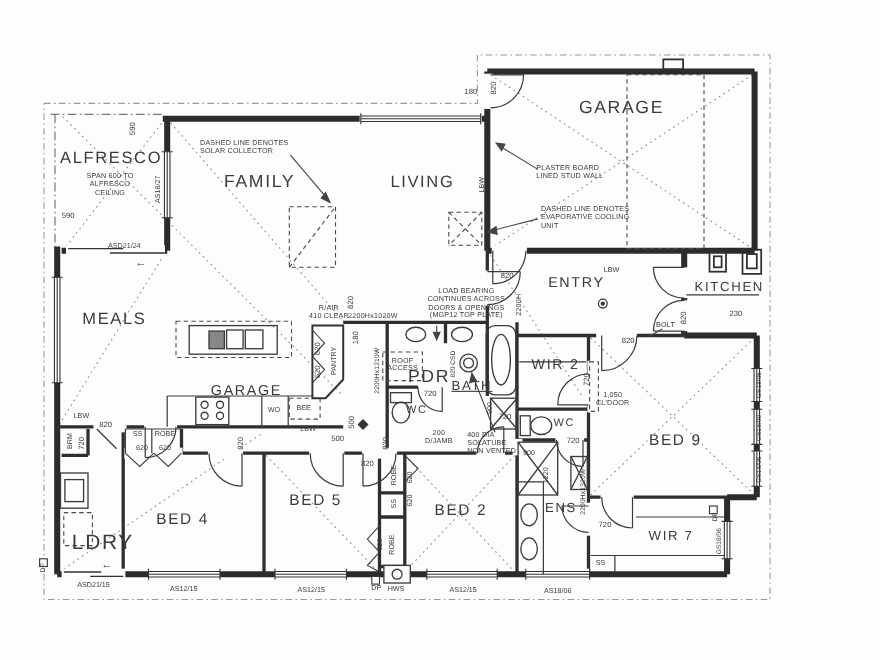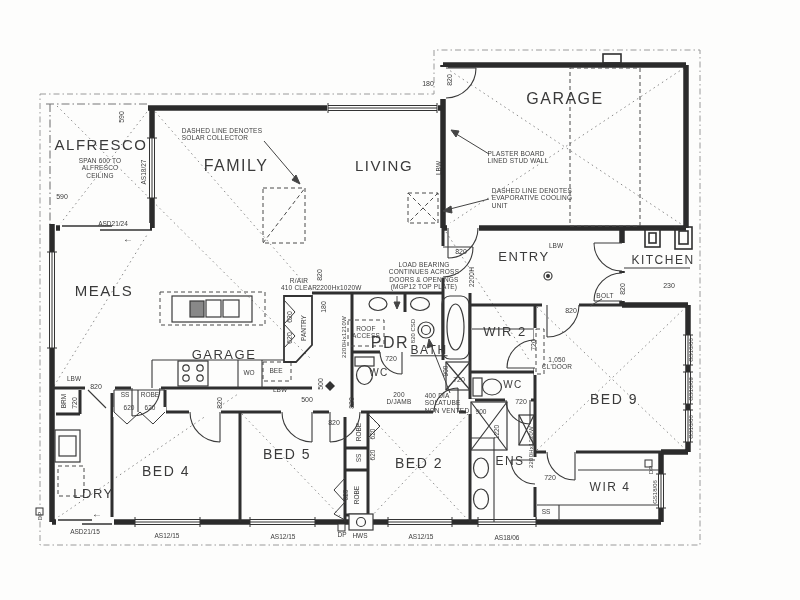--- a/index.html
+++ b/index.html
@@ -190,26 +190,26 @@
       <span class="lbl room" style="left: 524px; top: 257px; font-size: 13px; transform: translate(-50%, -50%);">ENTRY</span>
       <span class="lbl room" style="left: 663px; top: 261px; font-size: 12px; transform: translate(-50%, -50%);">KITCHEN</span>
       <span class="lbl room" style="left: 104px; top: 291px; font-size: 15px; transform: translate(-50%, -50%);">MEALS</span>
       <span class="lbl room" style="left: 224px; top: 355px; font-size: 13px; transform: translate(-50%, -50%);">GARAGE</span>
       <span class="lbl room" style="left: 390px; top: 343px; font-size: 16px; transform: translate(-50%, -50%);">PDR</span>
       <span class="lbl room" style="left: 429px; top: 351px; font-size: 12px; transform: translate(-50%, -50%); text-decoration: underline;">BATH</span>
       <span class="lbl room" style="left: 379px; top: 373px; font-size: 10px; transform: translate(-50%, -50%);">WC</span>
       <span class="lbl room" style="left: 513px; top: 385px; font-size: 10px; transform: translate(-50%, -50%);">WC</span>
       <span class="lbl room" style="left: 505px; top: 332px; font-size: 13px; transform: translate(-50%, -50%); text-align: right;">WIR 2</span>
       <span class="lbl room" style="left: 614px; top: 400px; font-size: 14px; transform: translate(-50%, -50%);">BED 9</span>
-      <span class="lbl room" style="left: 610px; top: 488px; font-size: 12px; transform: translate(-50%, -50%);">WIR 4</span>
+      <span class="lbl room" style="left: 610px; top: 488px; font-size: 12px; transform: translate(-50%, -50%);">WIR 7</span>
       <span class="lbl room" style="left: 510px; top: 462px; font-size: 12px; transform: translate(-50%, -50%);">ENS</span>
       <span class="lbl room" style="left: 419px; top: 464px; font-size: 14px; transform: translate(-50%, -50%);">BED 2</span>
       <span class="lbl room" style="left: 287px; top: 455px; font-size: 14px; transform: translate(-50%, -50%);">BED 5</span>
       <span class="lbl room" style="left: 166px; top: 472px; font-size: 14px; transform: translate(-50%, -50%);">BED 4</span>
-      <span class="lbl room" style="left: 86px; top: 494px; font-size: 13px; transform: translate(-50%, -50%); padding-left: 15px;">LDRY</span>
+      <span class="lbl room" style="left: 86px; top: 494px; font-size: 19px; transform: translate(-50%, -50%); padding-left: 15px;">LDRY</span>
       <span class="lbl note" style="left: 222px; top: 134px; text-align: left; transform: translate(-50%, -50%);">DASHED LINE DENOTES
 SOLAR COLLECTOR</span>
       <span class="lbl note" style="left: 100px; top: 168px; transform: translate(-50%, -50%);">SPAN 600 TO
 ALFRESCO
 CEILING</span>
       <span class="lbl note" style="left: 518px; top: 157px; text-align: left; transform: translate(-50%, -50%);">PLASTER BOARD
 LINED STUD WALL</span>
       <span class="lbl note" style="left: 532px; top: 198px; text-align: left; transform: translate(-50%, -50%);">DASHED LINE DENOTES
 EVAPORATIVE COOLING
 UNIT</span>

